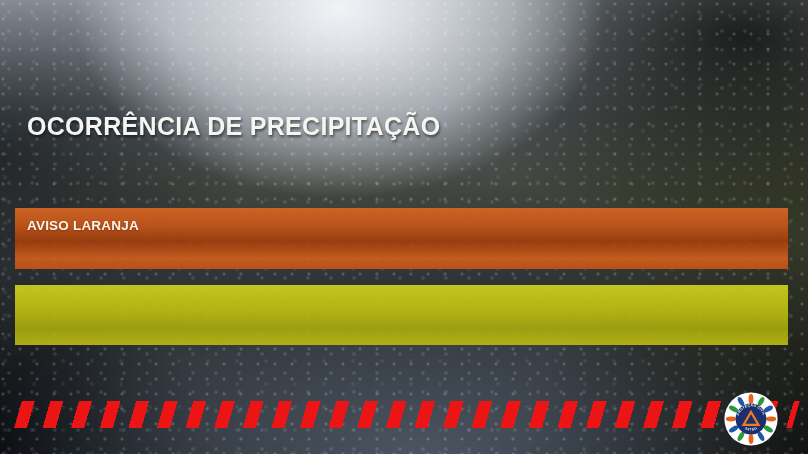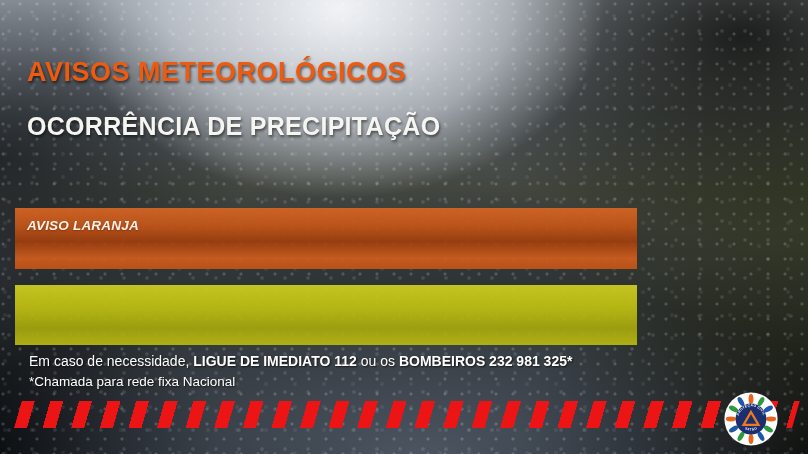--- a/index.html
+++ b/index.html
@@ -37,22 +37,22 @@
     font-size:27px;font-weight:bold;letter-spacing:.5px;
     color:#ED5B10;text-shadow:1px 2px 3px rgba(0,0,0,.6);
   }
   .subtitle{
     position:absolute;left:27px;top:112px;z-index:2;
     font-size:25px;font-weight:bold;letter-spacing:.3px;
     color:#F5F5F2;text-shadow:1px 2px 3px rgba(0,0,0,.55);
   }
   
   .banner{
-    position:absolute;left:15px;width:622px;z-index:2;
-    box-sizing:border-box;padding:9px 8px 0 12px;font-style:italic;
+    position:absolute;left:15px;width:773px;z-index:2;
+    box-sizing:border-box;padding:9px 8px 0 12px;
   }
   .banner.orange{
     top:208px;height:61px;color:#FDF3EA;
     background:linear-gradient(180deg, rgba(211,101,36,.95) 0%, rgba(197,86,25,.93) 28%, rgba(161,62,12,.90) 55%, rgba(206,93,29,.93) 82%, rgba(193,82,22,.95) 100%);
     text-shadow:0 1px 2px rgba(90,30,0,.45);
   }
   .banner.yellow{
     top:285px;height:60px;color:#3E3629;
     background:linear-gradient(180deg, rgba(203,204,32,.95) 0%, rgba(189,190,17,.93) 40%, rgba(168,168,12,.90) 72%, rgba(181,182,19,.95) 100%);
   }
@@ -75,34 +75,29 @@
   
   .logo{position:absolute;left:723px;top:391px;width:56px;height:56px;z-index:3;}
 </style>
 </head>
 <body>
 
 <div class="slide">
   <div class="bg"></div>
   <div class="droplets"></div>
 
-  <div class="title">AVISOS METEOROLÓGICOS</div>
   <div class="subtitle">OCORRÊNCIA DE PRECIPITAÇÃO</div>
 
   <div class="banner orange">
     <div class="level">AVISO LARANJA</div>
   </div>
 
   <div class="banner yellow">
   </div>
 
-  <div class="emergency">
-    <div class="l1"><span>Em caso de necessidade, </span><b>LIGUE DE IMEDIATO 112</b><span> ou os </span><b>BOMBEIROS 232 981 325*</b></div>
-    <div class="l2">*Chamada para rede fixa Nacional</div>
-  </div>
 
   <div class="stripes"></div>
 
   <svg class="logo" viewBox="0 0 60 60">
     <circle cx="30" cy="30" r="28.5" fill="#ffffff"></circle>
     <g>
       <g transform="rotate(0,30,30)">
           <ellipse cx="30" cy="8.5" rx="2.6" ry="5.4" fill="#E8641C"></ellipse>
         </g>
       <g transform="rotate(30,30,30)">

